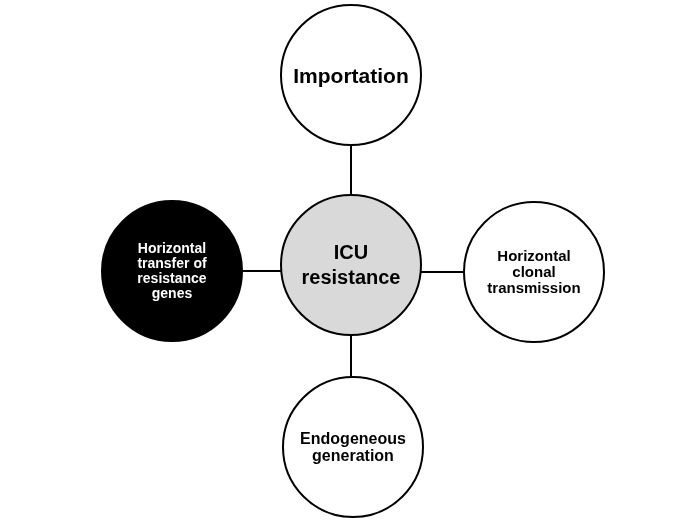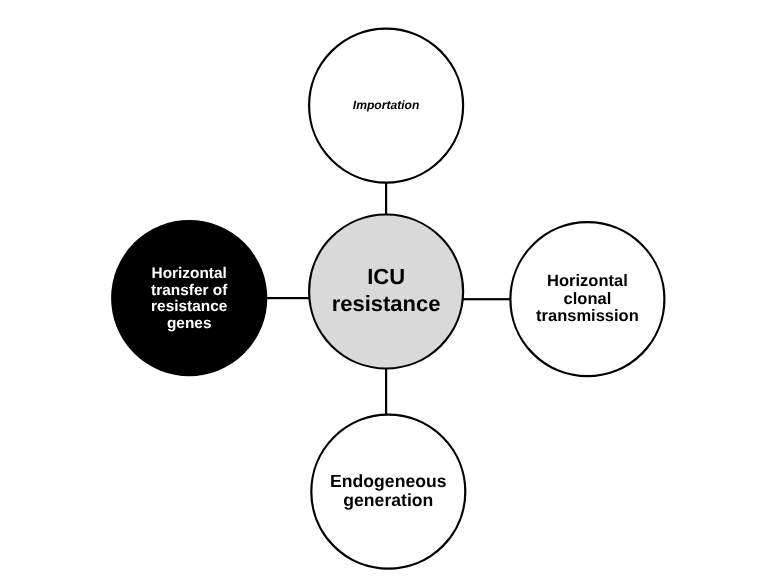--- a/index.html
+++ b/index.html
@@ -28,21 +28,21 @@
   }
   .node-label {
     white-space: pre-line;
     display: block;
   }
   .connector {
     position: absolute;
     background: #000000;
     z-index: 0;
   }
-  .node-top    { left: 280px; top: 25px;  width: 142px; height: 142px; font-size: 11px; line-height: 19px; font-style: italic; }
+  .node-top    { left: 280px; top: 4px;  width: 142px; height: 142px; font-size: 21px; line-height: 19px; }
   .node-center { left: 280px; top: 194px; width: 142px; height: 142px; font-size: 20px; line-height: 25px; }
   .node-left   { left: 101px; top: 200px; width: 142px; height: 142px; font-size: 14px; line-height: 15px; }
   .node-right  { left: 463px; top: 201px; width: 142px; height: 142px; font-size: 15px; line-height: 16px; }
   .node-bottom { left: 282px; top: 376px; width: 142px; height: 142px; font-size: 16px; line-height: 17px; text-align: center; }
 
   .connector-top    { left: 350px; top: 89px;  width: 2px;   height: 182px; }
   .connector-bottom { left: 350px; top: 270px; width: 2px;   height: 178px; }
   .connector-left   { left: 172px; top: 270px; width: 180px; height: 2px; }
   .connector-right  { left: 351px; top: 271px; width: 184px; height: 2px; }
 </style>

